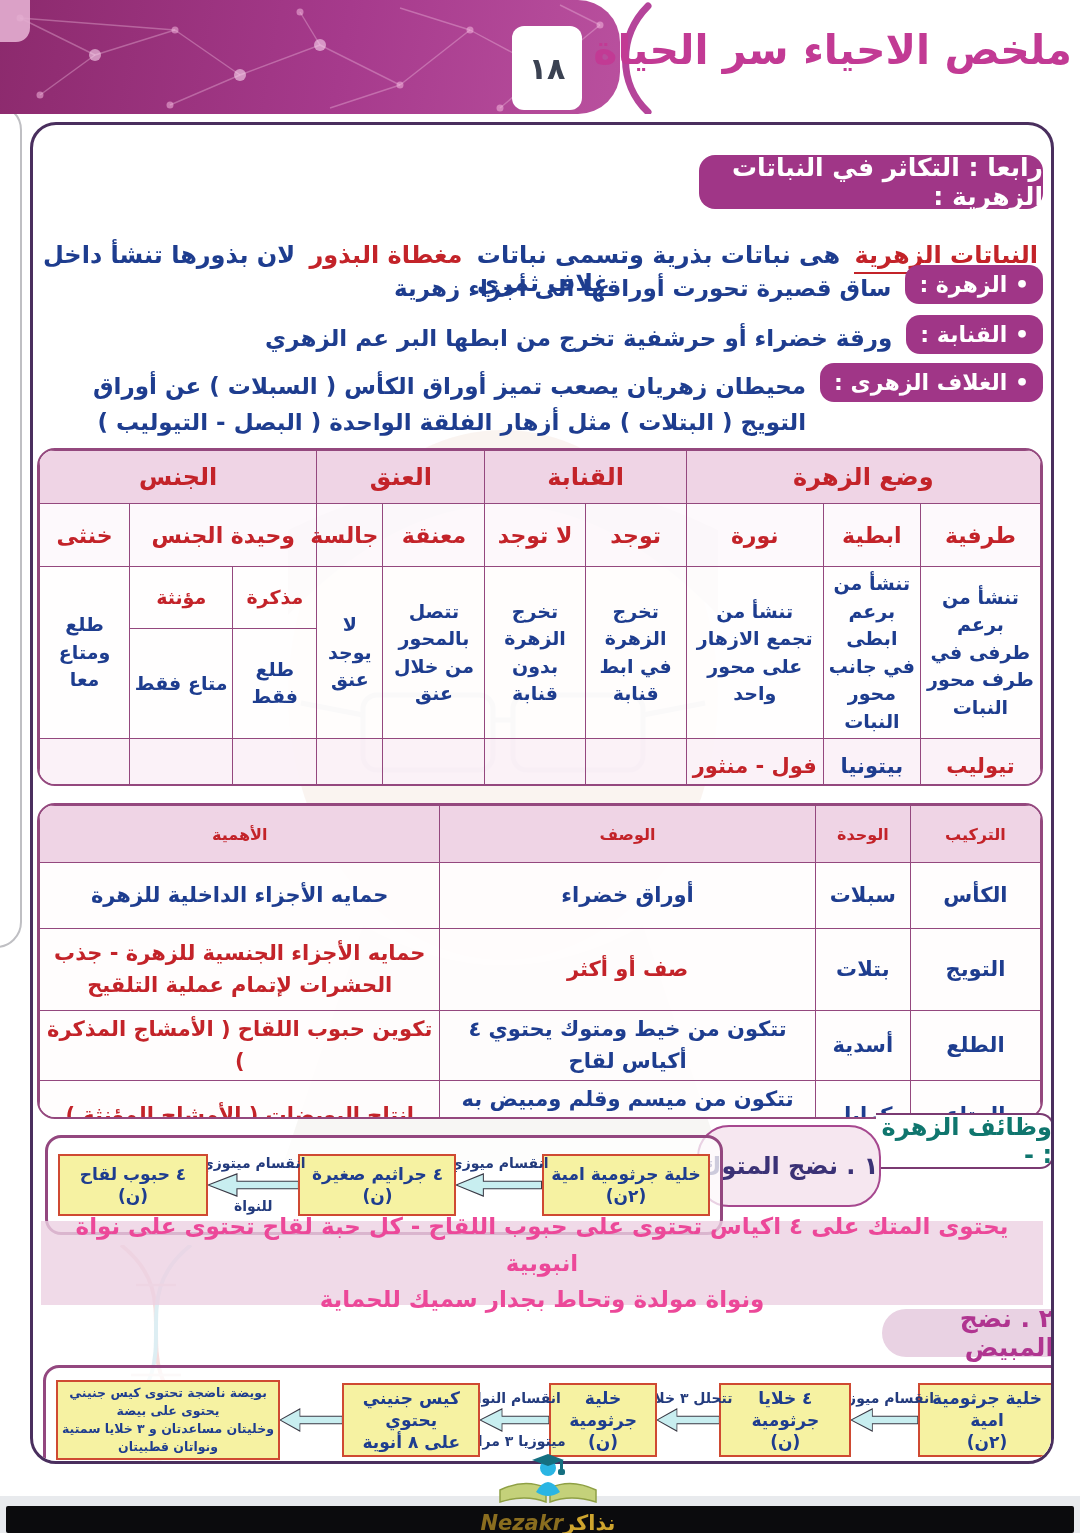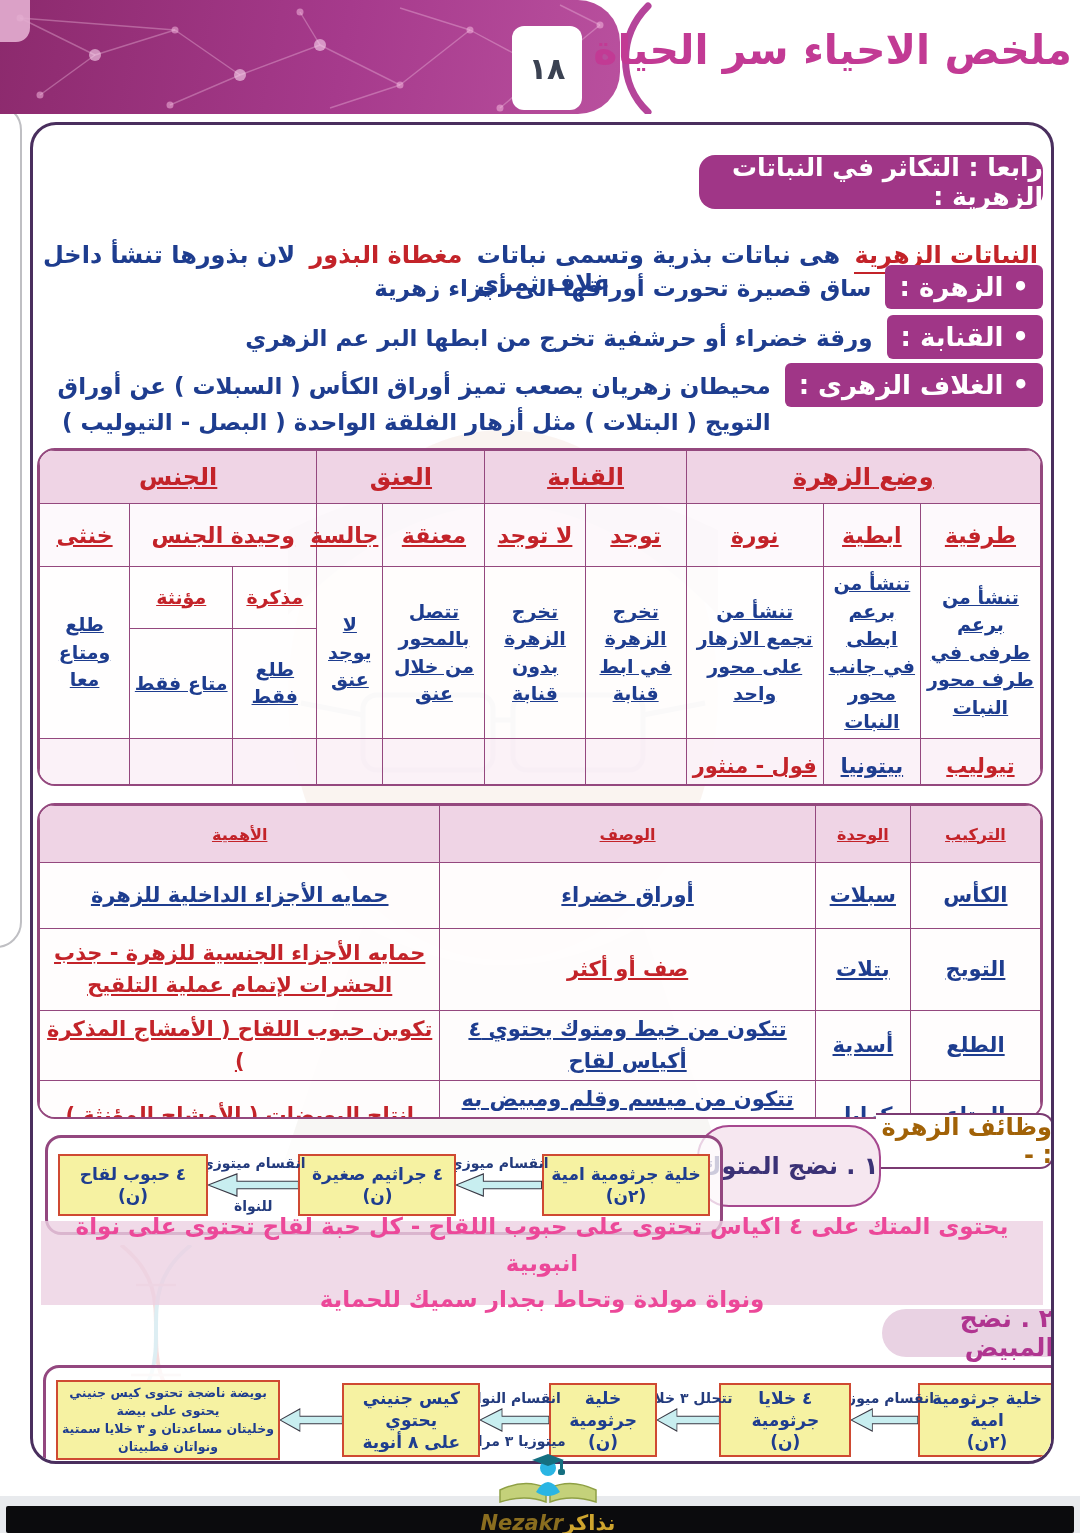--- a/index.html
+++ b/index.html
@@ -31,40 +31,40 @@
              color:#fff;font-size:25px;display:flex;align-items:center;justify-content:center;}
   
   .intro{top:92px;right:8px;left:8px;text-align:center;font-size:24px;}
   .intro span{margin:0 3px;}
   .red{color:#c32329;}
   .navy{color:#1e3d8f;}
   .uline{border-bottom:2.5px solid #c32329;padding-bottom:3px;}
   
   .bullet{right:8px;left:8px;display:flex;align-items:flex-start;}
   .b1{top:140px;} .b2{top:190px;} .b3{top:238px;}
-  .bullet .badge{flex:0 0 auto;background:#a03687;color:#fff;border-radius:6px;
-                 font-size:26px;padding:7px 14px;margin-left:14px;white-space:nowrap;}
+  .bullet .badge{flex:0 0 auto;background:#a03687;color:#fff;border-radius:14px;
+                 font-size:22px;padding:7px 14px;margin-left:14px;white-space:nowrap;}
   .bullet .btxt{color:#1e3d8f;font-size:23px;line-height:1.55;padding-top:6px;text-align:right;}
   
   .tbl-wrap{border:2.5px solid #94487e;border-radius:18px;overflow:hidden;
             background:rgba(255,255,255,0.55);}
   .tbl1{top:323px;right:8px;width:1002px;height:334px;}
   .tbl2{top:678px;right:8px;width:1002px;height:312px;}
   table{border-collapse:collapse;width:100%;height:100%;table-layout:fixed;direction:rtl;}
-  td{border:1.8px solid #94487e;text-align:center;vertical-align:middle;padding:3px 4px;text-decoration:underline;}
+  td{border:1.8px solid #94487e;text-align:center;vertical-align:middle;padding:3px 4px;}
   tr.grp td{background:rgba(238,208,227,0.92);color:#c32329;font-size:24px;height:46px;}
   tr.sub td{background:rgba(253,248,251,0.8);color:#c32329;font-size:22px;height:56px;}
   tr.bodyA td,tr.bodyB td{background:rgba(255,253,253,0.72);font-size:19px;line-height:1.45;}
   tr.ex td{background:rgba(250,240,247,0.85);font-size:21px;height:48px;}
   .tbl2 tr.hdr td{background:rgba(238,208,227,0.92);color:#c32329;font-size:16px;height:50px;}
   .tbl2 tr.r td{background:rgba(255,253,253,0.78);font-size:21px;line-height:1.5;}
   
   .fn-title{top:988px;right:-3px;width:176px;height:52px;background:#fff;
             border:2.5px solid #7a3a72;border-left:none;border-radius:0 14px 14px 0;
-            display:flex;align-items:center;justify-content:center;color:#a16207;font-size:24px;}
+            display:flex;align-items:center;justify-content:center;color:#0f766e;font-size:24px;}
   .fn-bubble{top:1000px;right:170px;width:180px;height:78px;background:#f6e7f0;
              border:2.5px solid #a6488f;border-radius:32px;display:flex;align-items:center;
              justify-content:center;color:#3b3276;font-size:24px;}
   .flow{border:3px solid #93477f;border-radius:16px;background:rgba(255,255,255,0.75);
         display:flex;align-items:center;justify-content:space-between;direction:rtl;
         padding:6px 10px;}
   .flow1{top:1010px;right:auto;left:12px;width:652px;height:82px;}
   .flow2{top:1240px;left:10px;width:1000px;height:92px;}
   .fbox{background:#f6f2a2;border:2px solid #cf4a32;color:#1e3d8f;font-size:17px;
         line-height:1.3;display:flex;align-items:center;justify-content:center;text-align:center;

